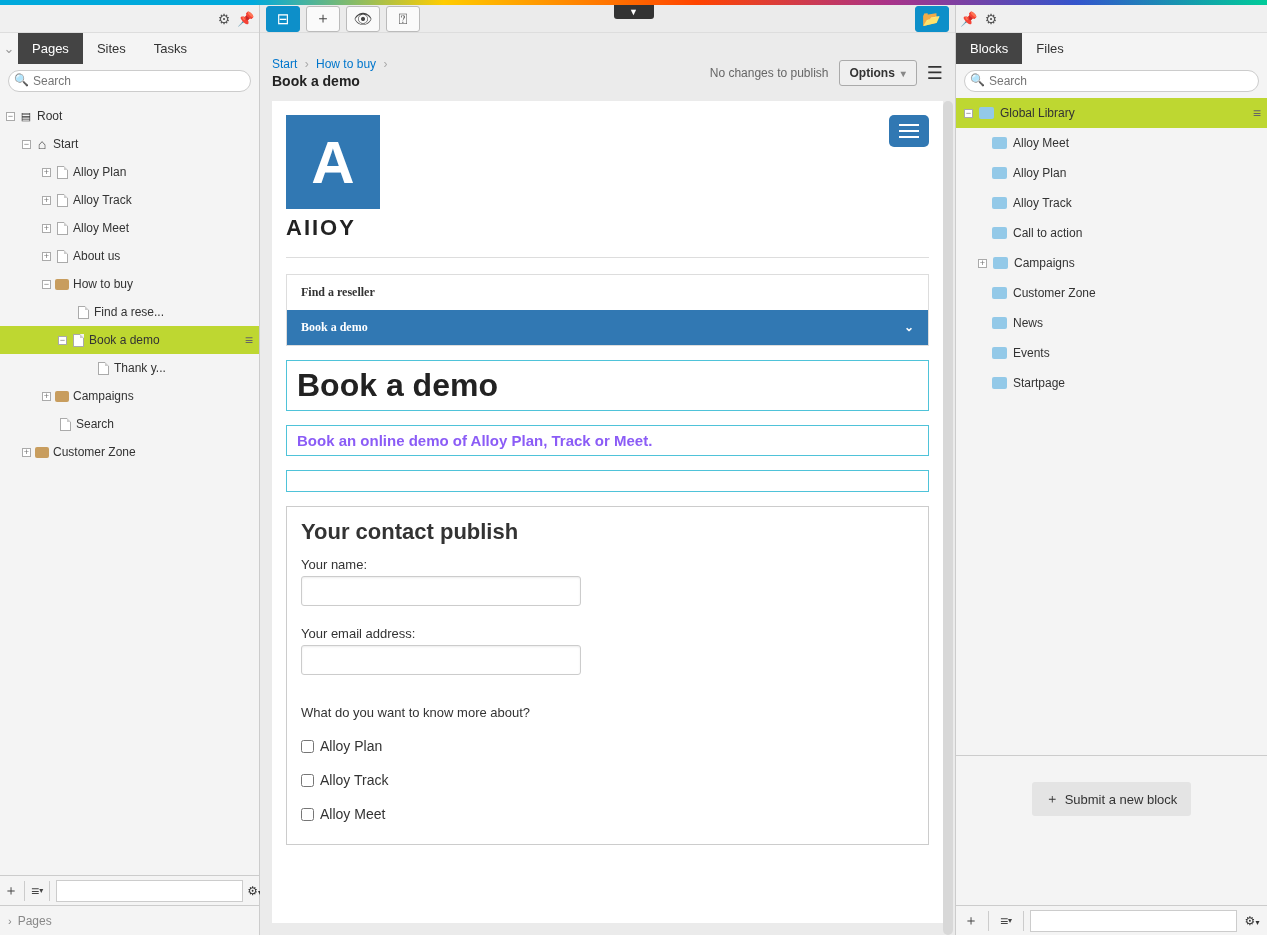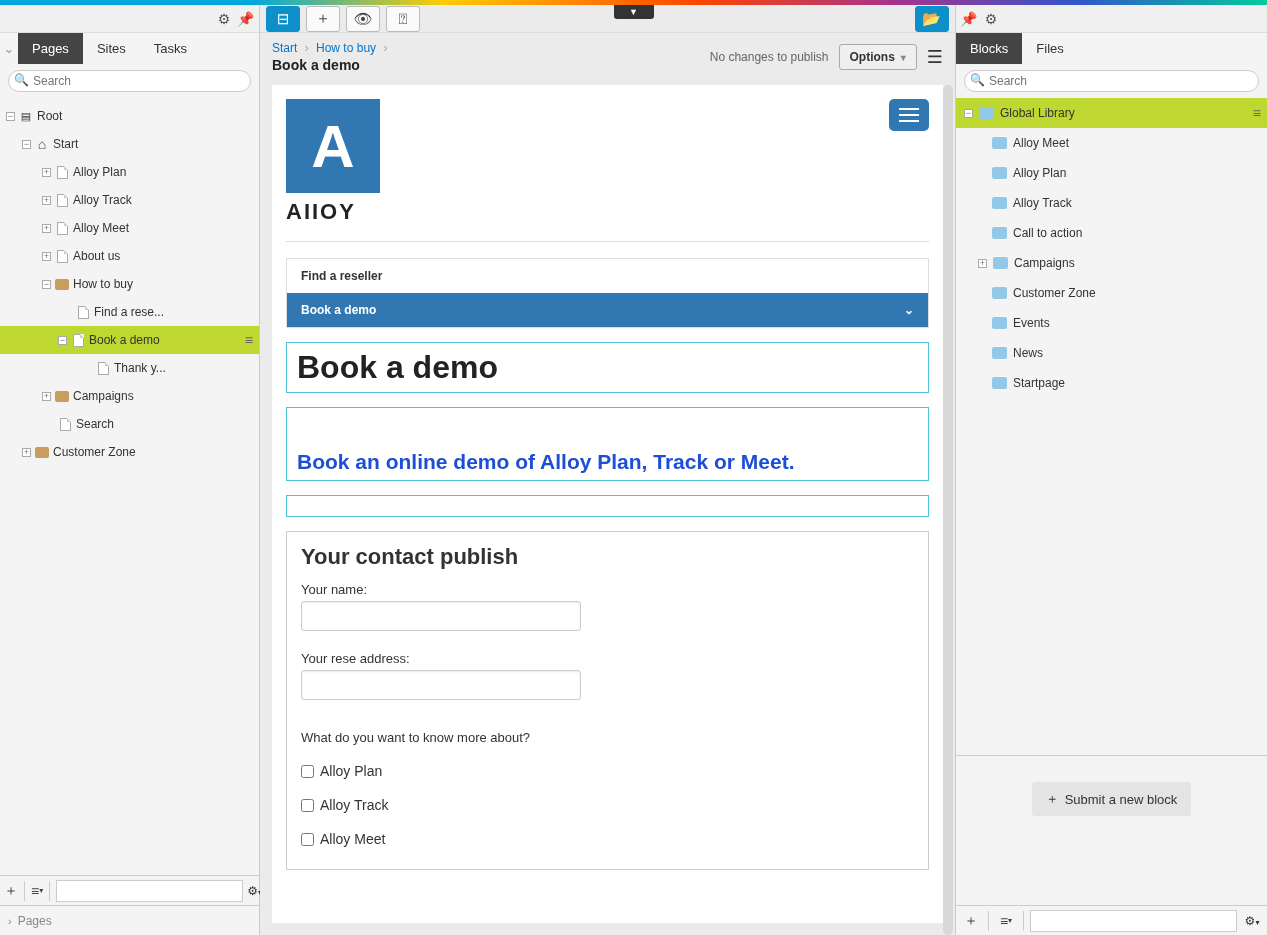--- a/index.html
+++ b/index.html
@@ -44,21 +44,21 @@
 .recent { height:30px; border-top:1px solid #ccc; display:flex; align-items:center; padding:0 8px; color:#888; cursor:pointer; }
 .recent .rchev { margin-right:6px; font-size:11px; }
 
 
 .center { position:absolute; left:260px; right:312px; top:5px; bottom:0; background:#ebebeb; display:flex; flex-direction:column; }
 .center-head { height:28px; display:flex; align-items:center; padding:0 6px; gap:6px; border-bottom:1px solid #ddd; }
 .icon-btn { width:34px; height:26px; border:1px solid #bbb; background:#fafafa; border-radius:3px; display:inline-flex; align-items:center; justify-content:center; cursor:pointer; font-size:15px; color:#444; }
 .icon-btn.tree-ic { background:#0d8fc9; border-color:#0d8fc9; color:#fff; }
 .top-handle { position:absolute; left:50%; top:5px; transform:translateX(-50%); width:40px; height:14px; background:#333; border-radius:0 0 3px 3px; display:flex; align-items:center; justify-content:center; color:#fff; font-size:9px; cursor:pointer; z-index:10; }
 
-.crumbrow { display:flex; align-items:center; justify-content:space-between; padding:8px 12px 12px 12px; }
+.crumbrow { display:flex; align-items:center; justify-content:space-between; padding:8px 12px 12px 12px;margin-top:16px; }
 .crumbs { color:#444; }
 .crumbs a { color:#0076cc; text-decoration:none; }
 .crumbs .sep { color:#aaa; margin:0 4px; }
 .doc-title { font-weight:bold; font-size:14px; color:#222; margin-top:2px; display:block; }
 .crumb-right { display:flex; align-items:center; gap:10px; }
 .nochanges { color:#666; font-size:12px; }
 .opts-btn { border:1px solid #aaa; background:#efefef; border-radius:3px; padding:5px 10px; cursor:pointer; font-weight:bold; font-size:12px; display:flex; align-items:center; gap:6px; }
 .opts-btn .cd { color:#888; font-size:10px; }
 .list-ic { font-size:18px; cursor:pointer; color:#333; }
 
@@ -66,26 +66,26 @@
 .preview-wrap::before { content:""; position:absolute; right:2px; top:0; bottom:0; width:10px; background:#d8d8d8; border-radius:5px; }
 .preview { background:#fff; min-height:100%; padding:14px 14px 30px 14px; }
 .prev-top { display:flex; align-items:flex-start; justify-content:space-between; }
 .logo-box { display:flex; flex-direction:column; align-items:flex-start; }
 .logo-sq { width:94px; height:94px; background:#3178b3; display:flex; align-items:center; justify-content:center; color:#fff; font-size:60px; font-weight:bold; font-family:Verdana,sans-serif; }
 .logo-txt { font-family:Verdana,sans-serif; font-weight:bold; font-size:22px; letter-spacing:2px; color:#222; margin-top:6px; }
 .burger { width:40px; height:32px; background:#3178b3; border-radius:5px; display:flex; flex-direction:column; justify-content:center; align-items:center; gap:4px; cursor:pointer; }
 .burger span { width:20px; height:2px; background:#fff; }
 .prev-hr { border:0; border-top:1px solid #ddd; margin:16px 0; }
 .navblock { border:1px solid #ddd; }
-.navitem { padding:10px 14px; font-weight:bold; color:#333; cursor:pointer; }
+.navitem { padding:10px 14px; font-weight:bold; color:#333; cursor:pointer;font-family:Liberation Serif, serif; }
 .navitem.active-nav { background:#3178b3; color:#fff; display:flex; justify-content:space-between; align-items:center; }
 .navitem.active-nav .cdown { font-size:12px; }
 .editable { border:1px solid #4fc3d9; padding:6px 10px; margin-top:14px; }
 .h1e { font-family:Verdana,sans-serif; font-weight:bold; font-size:32px; color:#222; }
-.sube { font-family:Verdana,sans-serif; font-weight:bold; font-size:21px; color:#1d4ed8;margin-top:36px; }
+.sube { font-family:Verdana,sans-serif; font-weight:bold; font-size:15px; color:#8b5cf6; }
 .empty-e { height:22px; }
 .formbox { border:1px solid #ccc; margin-top:14px; padding:12px 14px 22px 14px; }
 .fb-h { font-family:Arial,sans-serif; font-weight:bold; font-size:22px; color:#333; margin-bottom:12px; }
 .flabel { font-family:Arial,sans-serif; font-size:13px; color:#333; margin-top:10px; display:block; }
 .finput { width:280px; height:30px; border:1px solid #ccc; border-radius:3px; margin-top:4px; box-shadow:inset 0 1px 2px rgba(0,0,0,0.08); }
 .fchk { display:flex; align-items:center; gap:6px; margin-top:18px; font-family:Arial,sans-serif; font-size:14px; }
 .fsubmit { margin-top:28px; width:170px; height:40px; border:1px solid #ccc; background:#f5f5f5; border-radius:3px; font-size:16px; color:#444; cursor:pointer; font-family:Arial,sans-serif; }
 
 
 .right { position:absolute; right:0; top:5px; bottom:0; width:312px; background:#f4f4f4; border-left:1px solid #ccc; display:flex; flex-direction:column; }
@@ -278,21 +278,21 @@
         <div class="h1e">Book a demo</div>
       </div>
       <div class="editable">
         <div class="sube">Book an online demo of Alloy Plan, Track or Meet.</div>
       </div>
       <div class="editable empty-e"></div>
       <div class="formbox">
         <div class="fb-h">Your contact publish</div>
         <label class="flabel">Your name:</label>
         <input class="finput" style="">
-        <label class="flabel" style="margin-top:20px">Your rese address:</label>
+        <label class="flabel" style="margin-top:20px">Your email address:</label>
         <input class="finput" style="">
         <label class="flabel" style="margin-top:30px">What do you want to know more about?</label>
         <div class="fchk">
             <input type="checkbox" style="">
             <span>Alloy Plan</span>
           </div>
         <div class="fchk">
             <input type="checkbox" style="">
             <span>Alloy Track</span>
           </div>
@@ -346,25 +346,25 @@
         <span class="expander box">+</span>
         <span class="rfolder"></span>
         <span class="rlabel">Campaigns</span>
       </div>
     <div class="rnode" style="padding-left:30px">
         <span class="rfolder"></span>
         <span class="rlabel">Customer Zone</span>
       </div>
     <div class="rnode" style="padding-left:30px">
         <span class="rfolder"></span>
+        <span class="rlabel">News</span>
+      </div>
+    <div class="rnode" style="padding-left:30px">
+        <span class="rfolder"></span>
         <span class="rlabel">Events</span>
-      </div>
-    <div class="rnode" style="padding-left:30px">
-        <span class="rfolder"></span>
-        <span class="rlabel">News</span>
       </div>
     <div class="rnode" style="padding-left:30px">
         <span class="rfolder"></span>
         <span class="rlabel">Startpage</span>
       </div>
   </div>
   <div class="create-area">
     <div class="create-btn">
       <span>＋</span>
       <span>Submit a new block</span>

